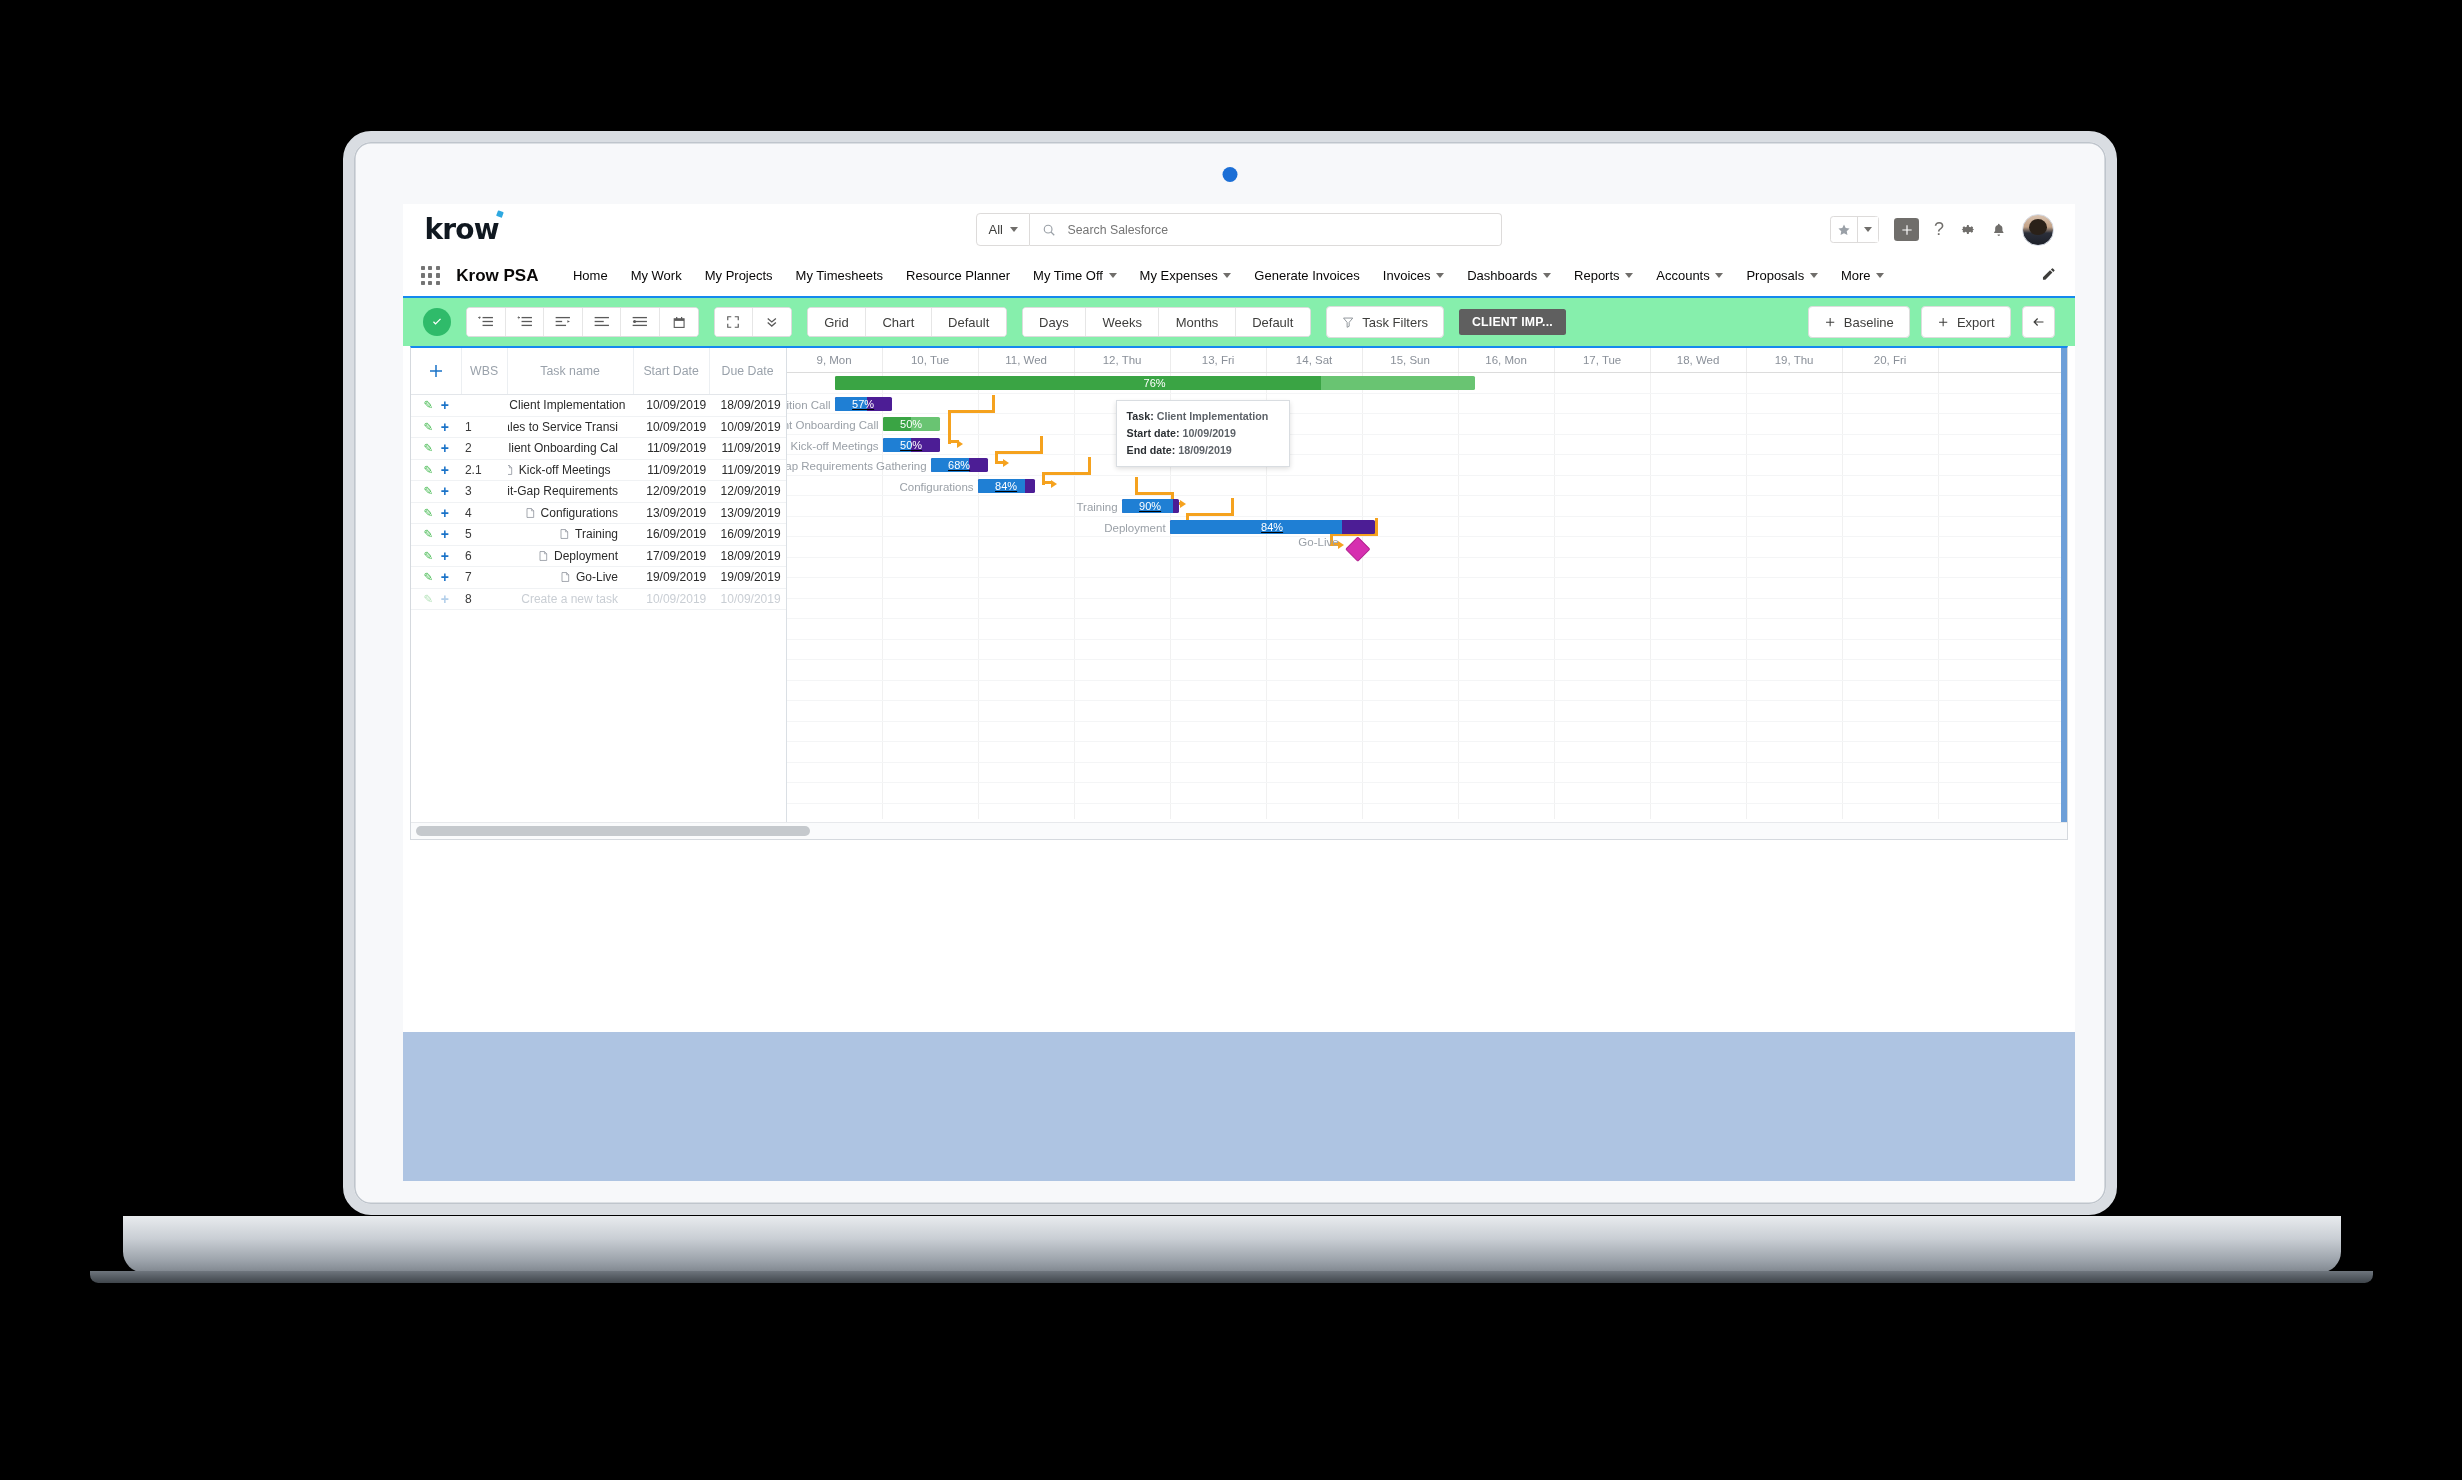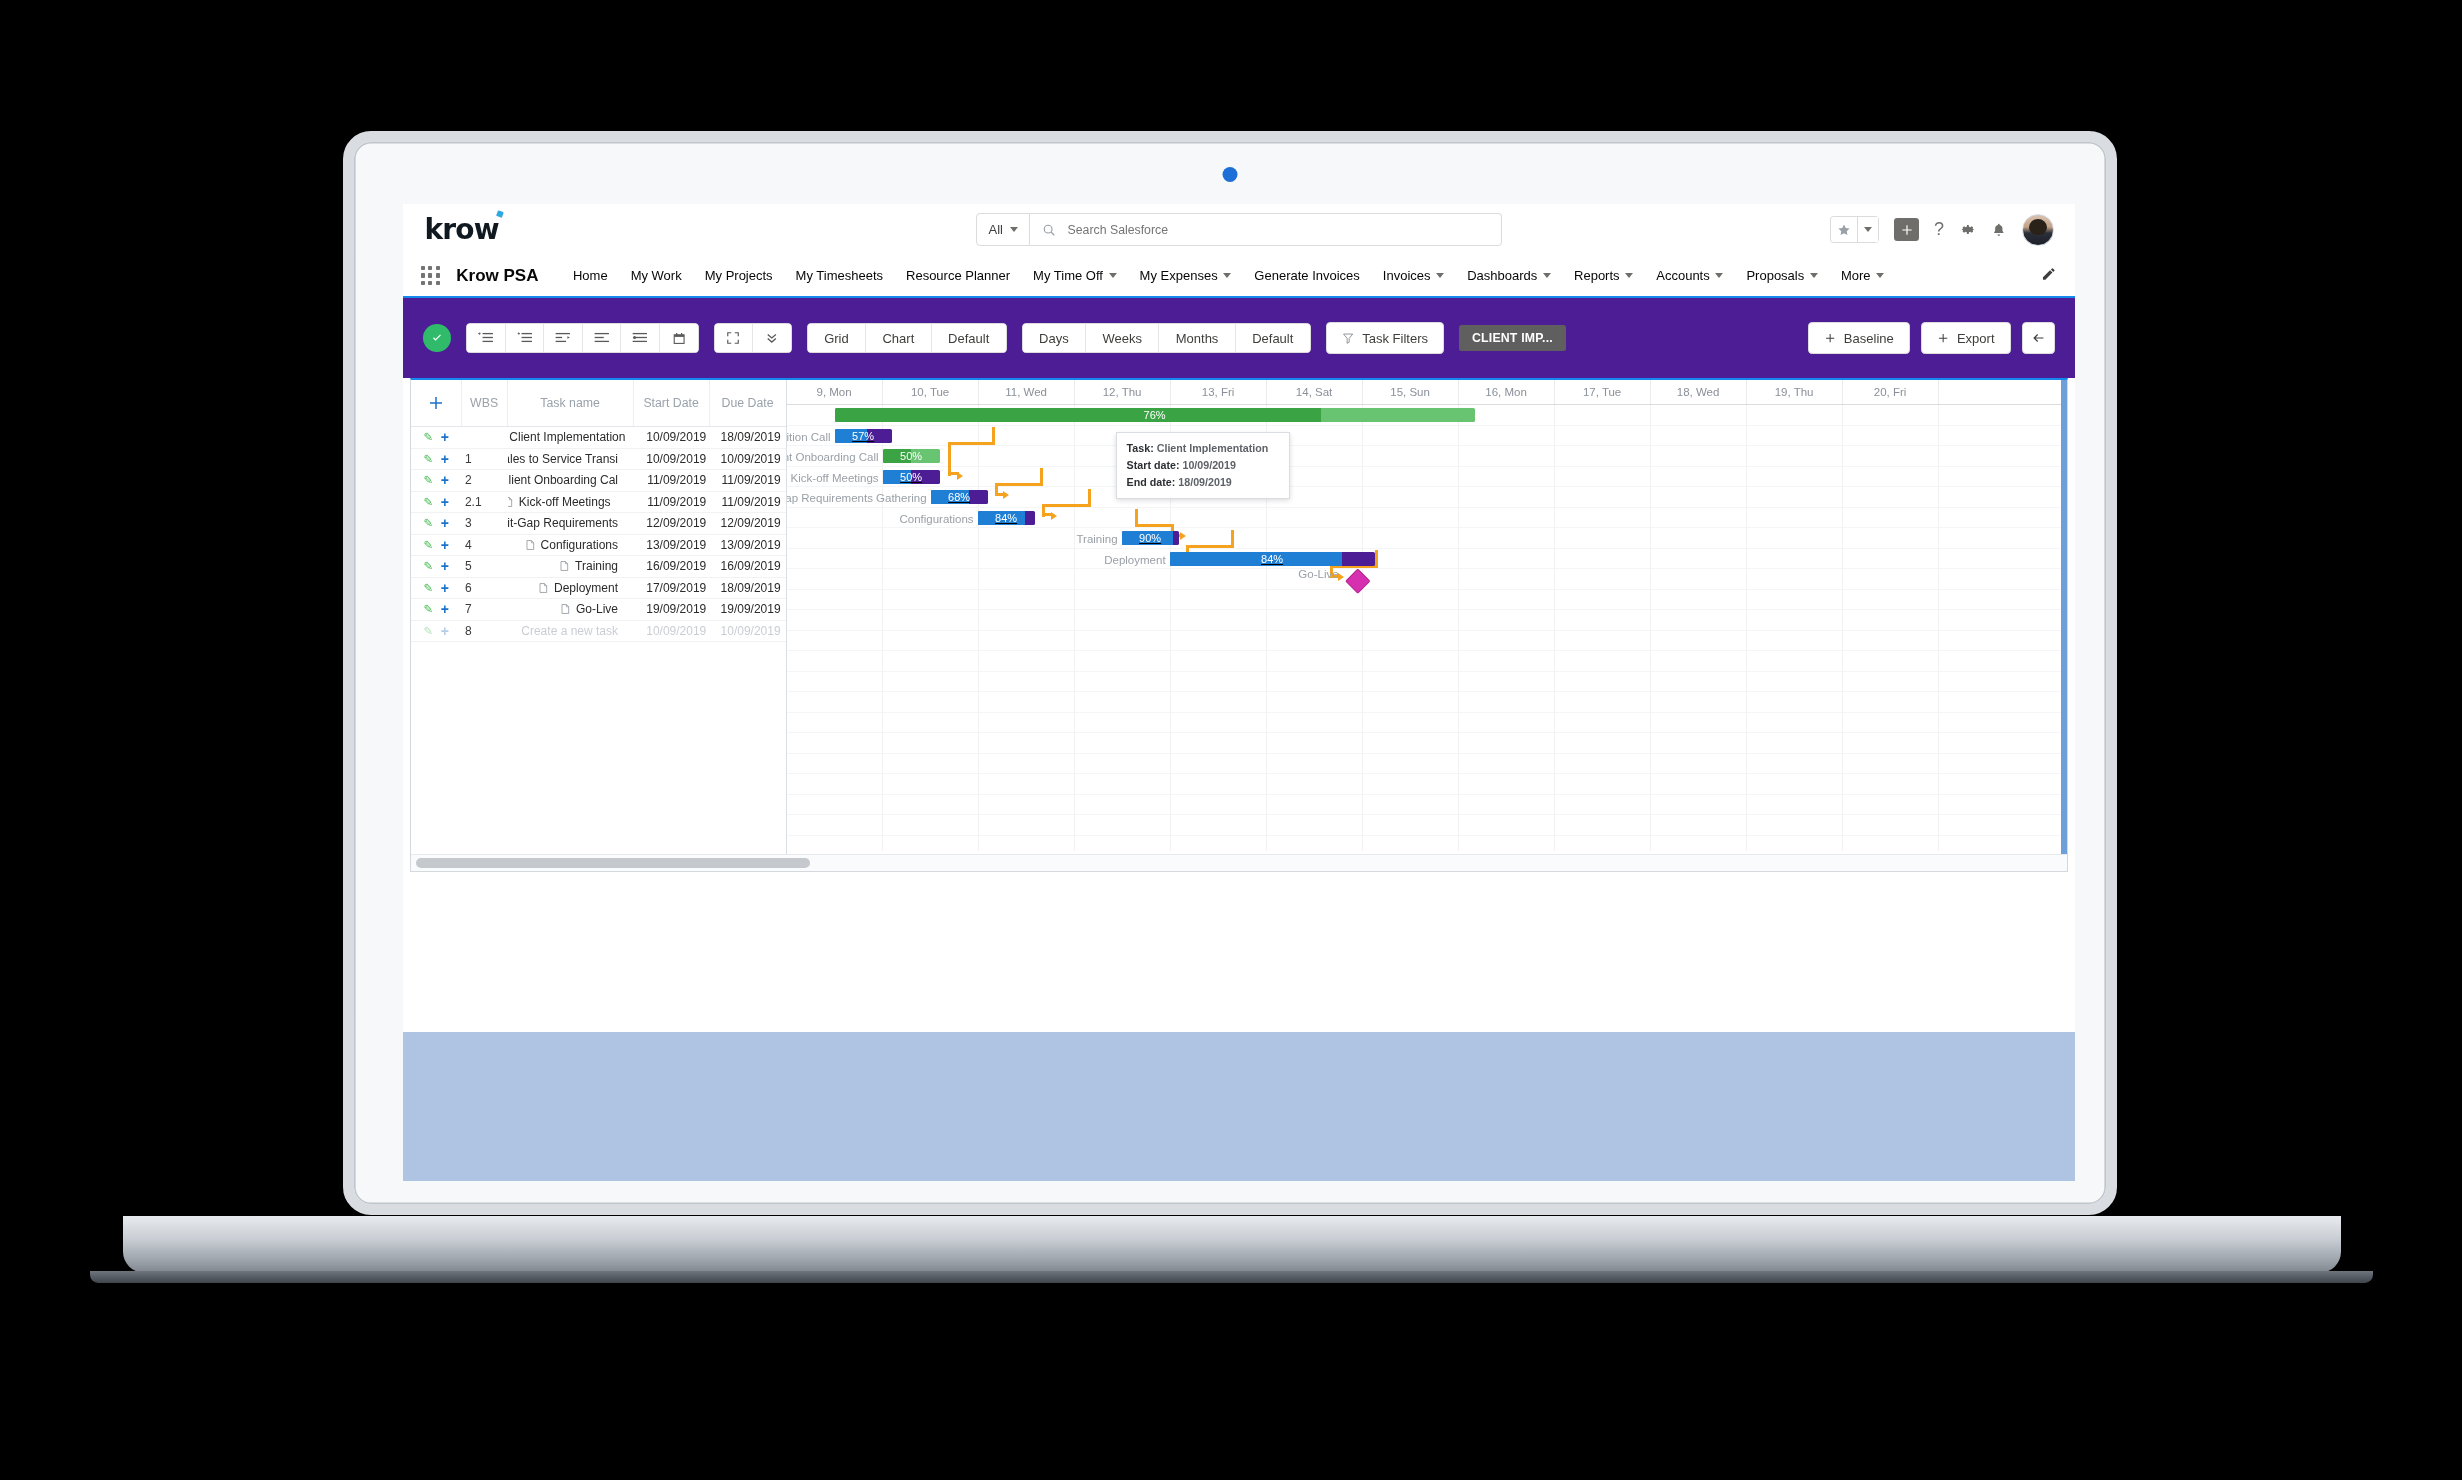--- a/index.html
+++ b/index.html
@@ -48,21 +48,21 @@
   .sf-nav{height:41px;background:#fff;display:flex;align-items:center;padding:0 18px;border-bottom:2.5px solid #1589ee;position:relative;}
   .waffle{display:grid;grid-template-columns:repeat(3,4.1px);grid-template-rows:repeat(3,4.1px);gap:3.3px;margin-right:16.4px;}
   .waffle i{background:#747474;border-radius:0.8px;display:block;width:4.1px;height:4.1px;}
   .app-name{font-size:17px;color:#080707;font-weight:600;margin-right:23px;}
   .nav-items{display:flex;align-items:center;gap:0;}
   .nav-item{display:flex;align-items:center;gap:5.7px;padding:0 11.5px;font-size:13px;color:#080707;height:39px;line-height:39px;cursor:pointer;white-space:nowrap;}
   .chev{width:0;height:0;border-left:4.1px solid transparent;border-right:4.1px solid transparent;border-top:5px solid #706e6b;}
   .pencil-nav{margin-left:auto;color:#3e3e3c;font-size:15.6px;}
 
   
-  .gantt-toolbar{height:48px;background:#4c1d95;display:flex;align-items:center;gap:15px;padding:16px 20px;}
+  .gantt-toolbar{height:48px;background:#86efac;display:flex;align-items:center;gap:15px;padding:0 20px;}
   .tb-check{width:28px;height:28px;border-radius:50%;background:#2fbb6a;color:#fff;display:flex;align-items:center;justify-content:center;font-size:15.6px;}
   .btn-group{display:flex;border:0.8px solid #dcdcdc;border-radius:4.1px;overflow:hidden;background:#fff;}
   .btn-group .tb{min-width:31px;height:28px;display:flex;align-items:center;justify-content:center;
     border-right:0.8px solid #e6e6e6;color:#5a5a5a;font-size:12.3px;padding:0 3.3px;background:#fff;}
   .btn-group .tb:last-child{border-right:none;}
   .btn-group .tbt{height:28px;display:flex;align-items:center;justify-content:center;padding:0 16.4px;
     border-right:0.8px solid #e6e6e6;color:#3e3e3c;font-size:13px;background:#fff;}
   .btn-group .tbt:last-child{border-right:none;}
   .task-filter{display:flex;align-items:center;gap:8.2px;border:0.8px solid #dcdcdc;border-radius:4.1px;height:30px;padding:0 15px;font-size:13px;color:#3e3e3c;background:#fff;}
   .client-chip{background:#5f5f5f;color:#fff;font-size:12.3px;font-weight:bold;letter-spacing:0.2px;padding:0 13px;height:26px;display:flex;align-items:center;border-radius:2.5px;}

